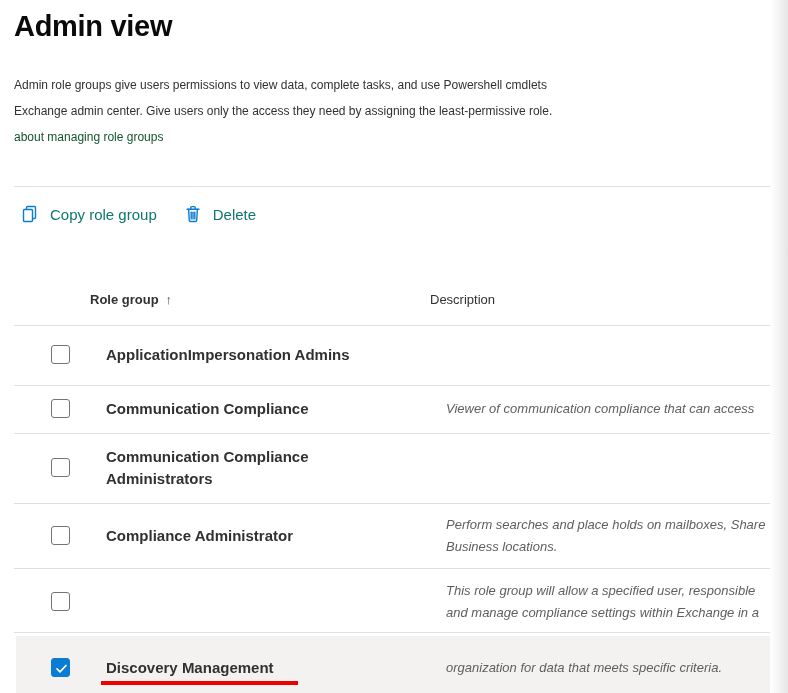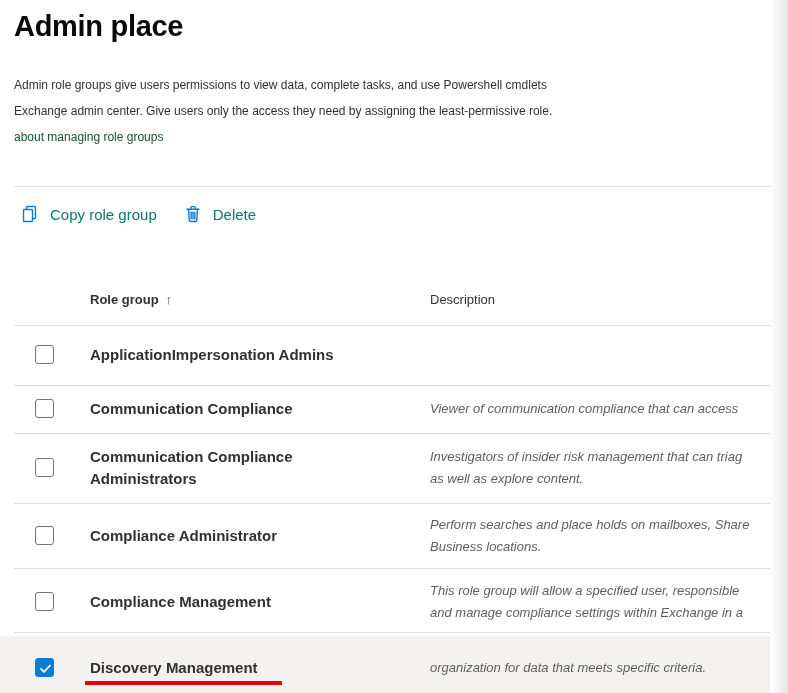--- a/index.html
+++ b/index.html
@@ -22,21 +22,21 @@
              align-items:center; gap:26px; }
   .tb-btn { display:flex; align-items:center; gap:10px; font-size:15px; color:#0f766e;
             cursor:pointer; }
   .tb-btn svg { display:block; }
 
   .col-head { position:absolute; top:292px; font-size:13px; color:#323130; cursor:pointer; }
   .col-role { left:90px; font-weight:700; }
   .col-desc { left:430px; font-weight:400; }
   .sort-arrow { font-weight:400; color:#484644; margin-left:7px; font-size:13px; }
 
-  .row { position:absolute; left:0; width:770px; }
+  .row { position:absolute; left:16px; width:770px; }
   .row.selected { background:#f3f2f1; }
 
   .checkbox { position:absolute; left:35px; top:50%; margin-top:-10px; width:19px; height:19px;
               border:1px solid #767472; border-radius:3px; background:#fff; cursor:pointer; }
   .checkbox.checked { background:#0b7cd4; border-color:#0b7cd4; }
   .checkbox.checked svg { position:absolute; left:2px; top:2px; width:15px; height:15px; }
 
   .name-cell { position:absolute; left:90px; top:0; height:100%; width:310px;
                display:flex; flex-direction:column; justify-content:center; cursor:pointer; }
   .name-line { font-size:15px; font-weight:700; color:#323130; line-height:22px;
@@ -51,21 +51,21 @@
 
   .edge-shadow { position:absolute; right:0; top:0; width:18px; height:693px;
                  background:linear-gradient(to right, rgba(0,0,0,0.00), rgba(0,0,0,0.04) 45%, rgba(0,0,0,0.10)); }
 </style>
 </head>
 <body>
 
 <div class="page">
   <div class="content">
 
-    <h1 class="title">Admin place</h1>
+    <h1 class="title">Admin view</h1>
 
     <div class="intro">
       <div class="intro-line">Admin role groups give users permissions to view data, complete tasks, and use Powershell cmdlets</div>
       <div class="intro-line">Exchange admin center. Give users only the access they need by assigning the least-permissive role.</div>
       <div class="intro-line"><span class="link">about managing role groups</span></div>
     </div>
 
     <div class="divider" style="top:186px"></div>
 
     <div class="toolbar">
@@ -117,42 +117,35 @@
             <div class="desc-line">Viewer of communication compliance that can access</div>
           </div>
         </div>
         <div class="divider" style="top: 433px;"></div>
         <div class="row" style="top: 433px; height: 70px;">
           <div class="checkbox"></div>
           <div class="name-cell">
             <div class="name-line">Communication Compliance</div>
             <div class="name-line">Administrators</div>
           </div>
-          <div class="desc-cell">
-            <div class="desc-line">Investigators of insider risk management that can triag</div>
-            <div class="desc-line">as well as explore content.</div>
-          </div>
         </div>
         <div class="divider" style="top: 503px;"></div>
         <div class="row" style="top: 503px; height: 65px;">
           <div class="checkbox"></div>
           <div class="name-cell">
             <div class="name-line">Compliance Administrator</div>
           </div>
           <div class="desc-cell">
             <div class="desc-line">Perform searches and place holds on mailboxes, Share</div>
             <div class="desc-line">Business locations.</div>
           </div>
         </div>
         <div class="divider" style="top: 568px;"></div>
         <div class="row" style="top: 568px; height: 68px;">
           <div class="checkbox"></div>
-          <div class="name-cell">
-            <div class="name-line">Compliance Management</div>
-          </div>
           <div class="desc-cell">
             <div class="desc-line">This role group will allow a specified user, responsible</div>
             <div class="desc-line">and manage compliance settings within Exchange in a</div>
           </div>
         </div>
         <div class="divider" style="top: 632px;"></div>
         <div class="row selected" style="top: 636px; height: 64px;">
           <div class="checkbox checked">
             <svg viewBox="0 0 16 16">
               <path d="M3.2 8.4 L6.4 11.6 L12.8 4.8" fill="none" stroke="#ffffff" stroke-width="1.8" stroke-linecap="round" stroke-linejoin="round"></path>

